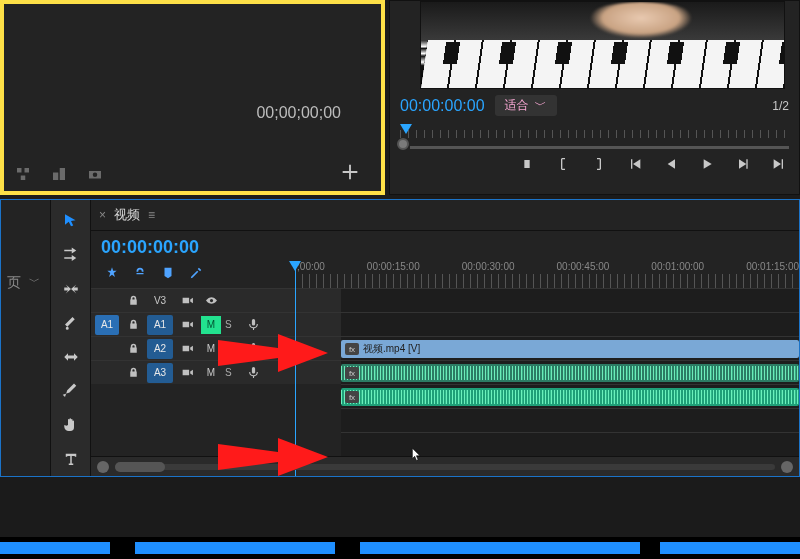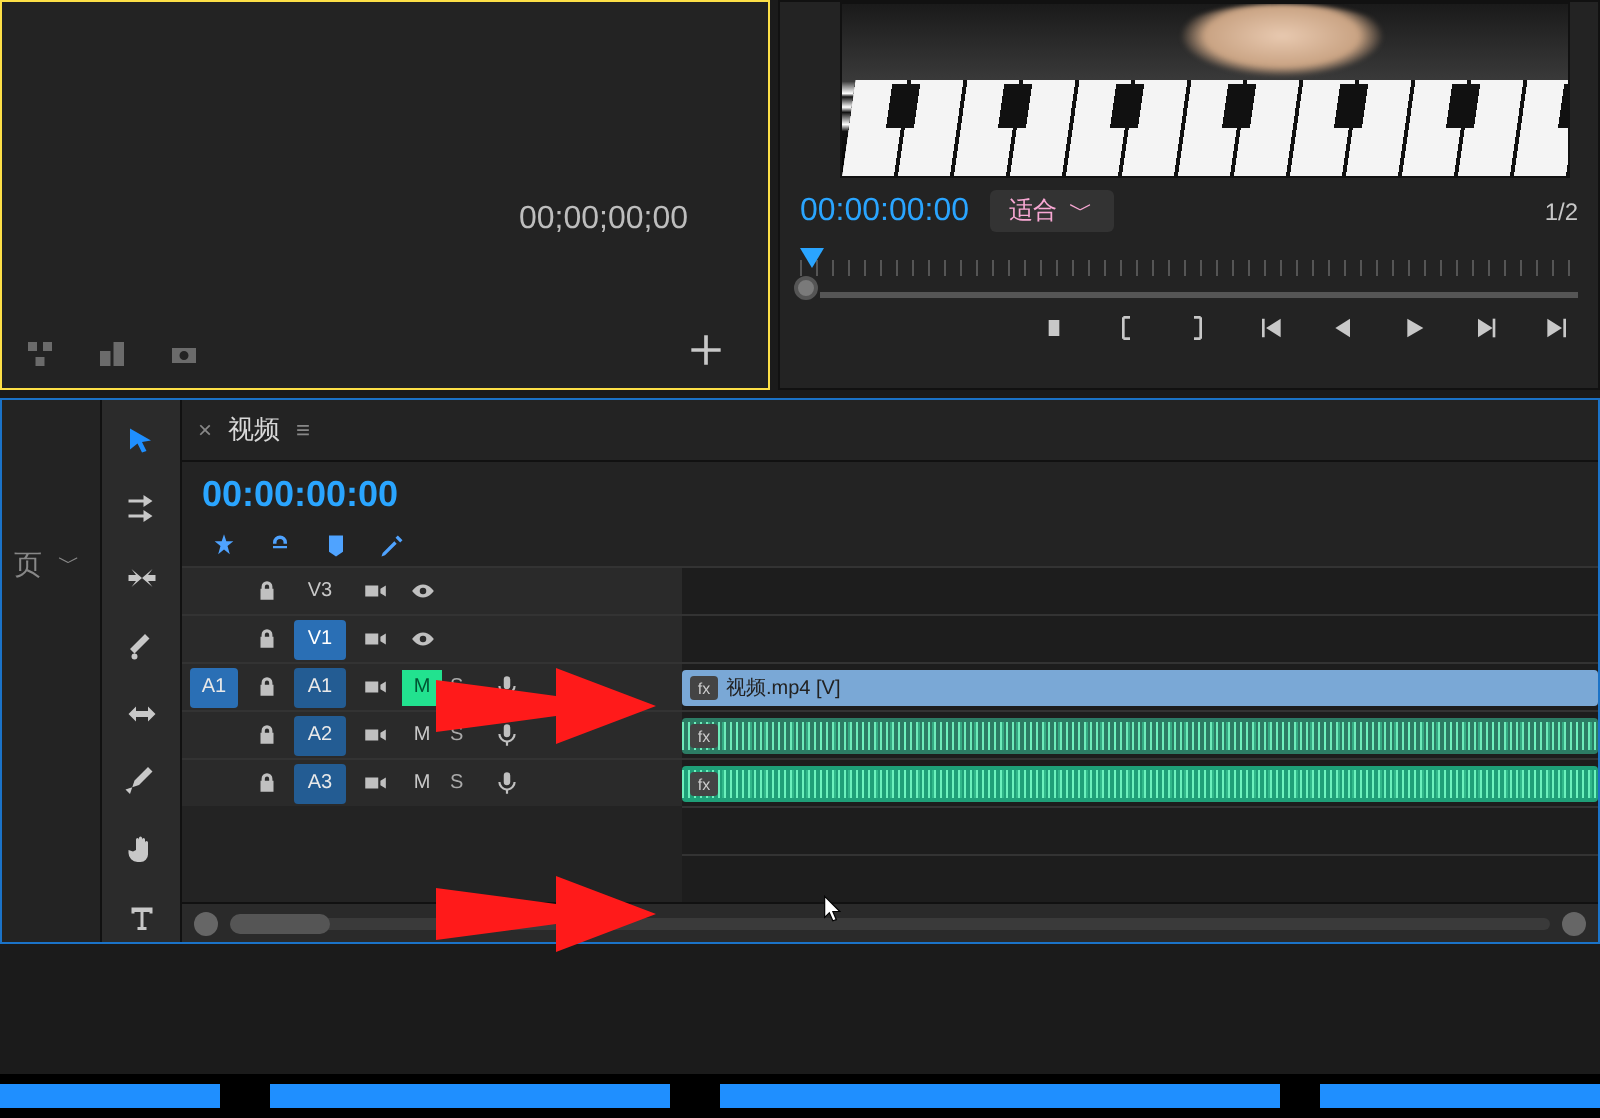--- a/index.html
+++ b/index.html
@@ -8,21 +8,21 @@
     background: #1b1b1b;
     font-family: "Segoe UI", Arial, sans-serif;
     font-size: 12px; color: #c8c8c8;
     overflow: hidden; position: relative;
   }
 
   
   .top-panels { display: flex; gap: 4px; padding: 0; }
   .source-panel {
     width: 385px; height: 195px;
-    background: #232323; border: 1px solid #fde047;
+    background: #232323; border: 4px solid #fde047;
     position: relative;
   }
   .source-time {
     position: absolute; right: 40px; top: 100px;
     color: #bdbdbd; font-size: 16px;
   }
   .source-toolbar {
     position: absolute; bottom: 8px; left: 10px;
     display: flex; gap: 18px; align-items: center;
   }
@@ -361,20 +361,33 @@
                 <path d="M12 3a6 6 0 016 6v1h-3V9a3 3 0 10-6 0v1H6V9a6 6 0 016-6zM6 12h12v2H6z"></path>
               </svg></span>
           <span><svg viewBox="0 0 24 24" fill="#888">
                 <path d="M6 3h12v14l-6 4-6-4z"></path>
               </svg></span>
           <span><svg viewBox="0 0 24 24" fill="#888">
                 <path d="M21 7l-2 2-4-4 2-2zM3 21l3-1 10-10-2-2L4 18z"></path>
               </svg></span>
         </div>
       </div>
+      <div class="ruler-wrap">
+        <div class="tick-labels">
+          <span>;00:00</span>
+          <span>00:00:15:00</span>
+          <span>00:00:30:00</span>
+          <span>00:00:45:00</span>
+          <span>00:01:00:00</span>
+          <span>00:01:15:00</span>
+        </div>
+        <div class="tick-bar"></div>
+        <div class="playhead-line"></div>
+        <div class="playhead-head"></div>
+      </div>
     </div>
 
     <div class="tracks">
       <div class="track-headers">
 
         <div class="trk-row vid">
           <span class="gap"></span>
           <span class="lock">
               <svg viewBox="0 0 24 24">
                 <path d="M7 10V8a5 5 0 1110 0v2h1v10H6V10zm3 0h4V8a2 2 0 10-4 0z"></path>
@@ -387,39 +400,20 @@
               </svg>
             </span>
           <span class="eye">
               <svg viewBox="0 0 24 24">
                 <path d="M12 6C6 6 2 12 2 12s4 6 10 6 10-6 10-6-4-6-10-6zm0 9a3 3 0 110-6 3 3 0 010 6z"></path>
               </svg>
             </span>
         </div>
 
 
-        <div class="trk-row vid">
-          <span class="gap"></span>
-          <span class="lock">
-              <svg viewBox="0 0 24 24">
-                <path d="M7 10V8a5 5 0 1110 0v2h1v10H6V10zm3 0h4V8a2 2 0 10-4 0z"></path>
-              </svg>
-            </span>
-          <span class="lbl active-v">V1</span>
-          <span class="togg">
-              <svg viewBox="0 0 24 24">
-                <path d="M3 7h12v10H3zM17 10l5-3v10l-5-3z"></path>
-              </svg>
-            </span>
-          <span class="eye">
-              <svg viewBox="0 0 24 24">
-                <path d="M12 6C6 6 2 12 2 12s4 6 10 6 10-6 10-6-4-6-10-6zm0 9a3 3 0 110-6 3 3 0 010 6z"></path>
-              </svg>
-            </span>
-        </div>
 
         <div class="trk-row aud">
           <span class="src-tag">A1</span>
           <span class="lock">
               <svg viewBox="0 0 24 24">
                 <path d="M7 10V8a5 5 0 1110 0v2h1v10H6V10zm3 0h4V8a2 2 0 10-4 0z"></path>
               </svg>
             </span>
           <span class="lbl active-a">A1</span>
           <span class="togg">

